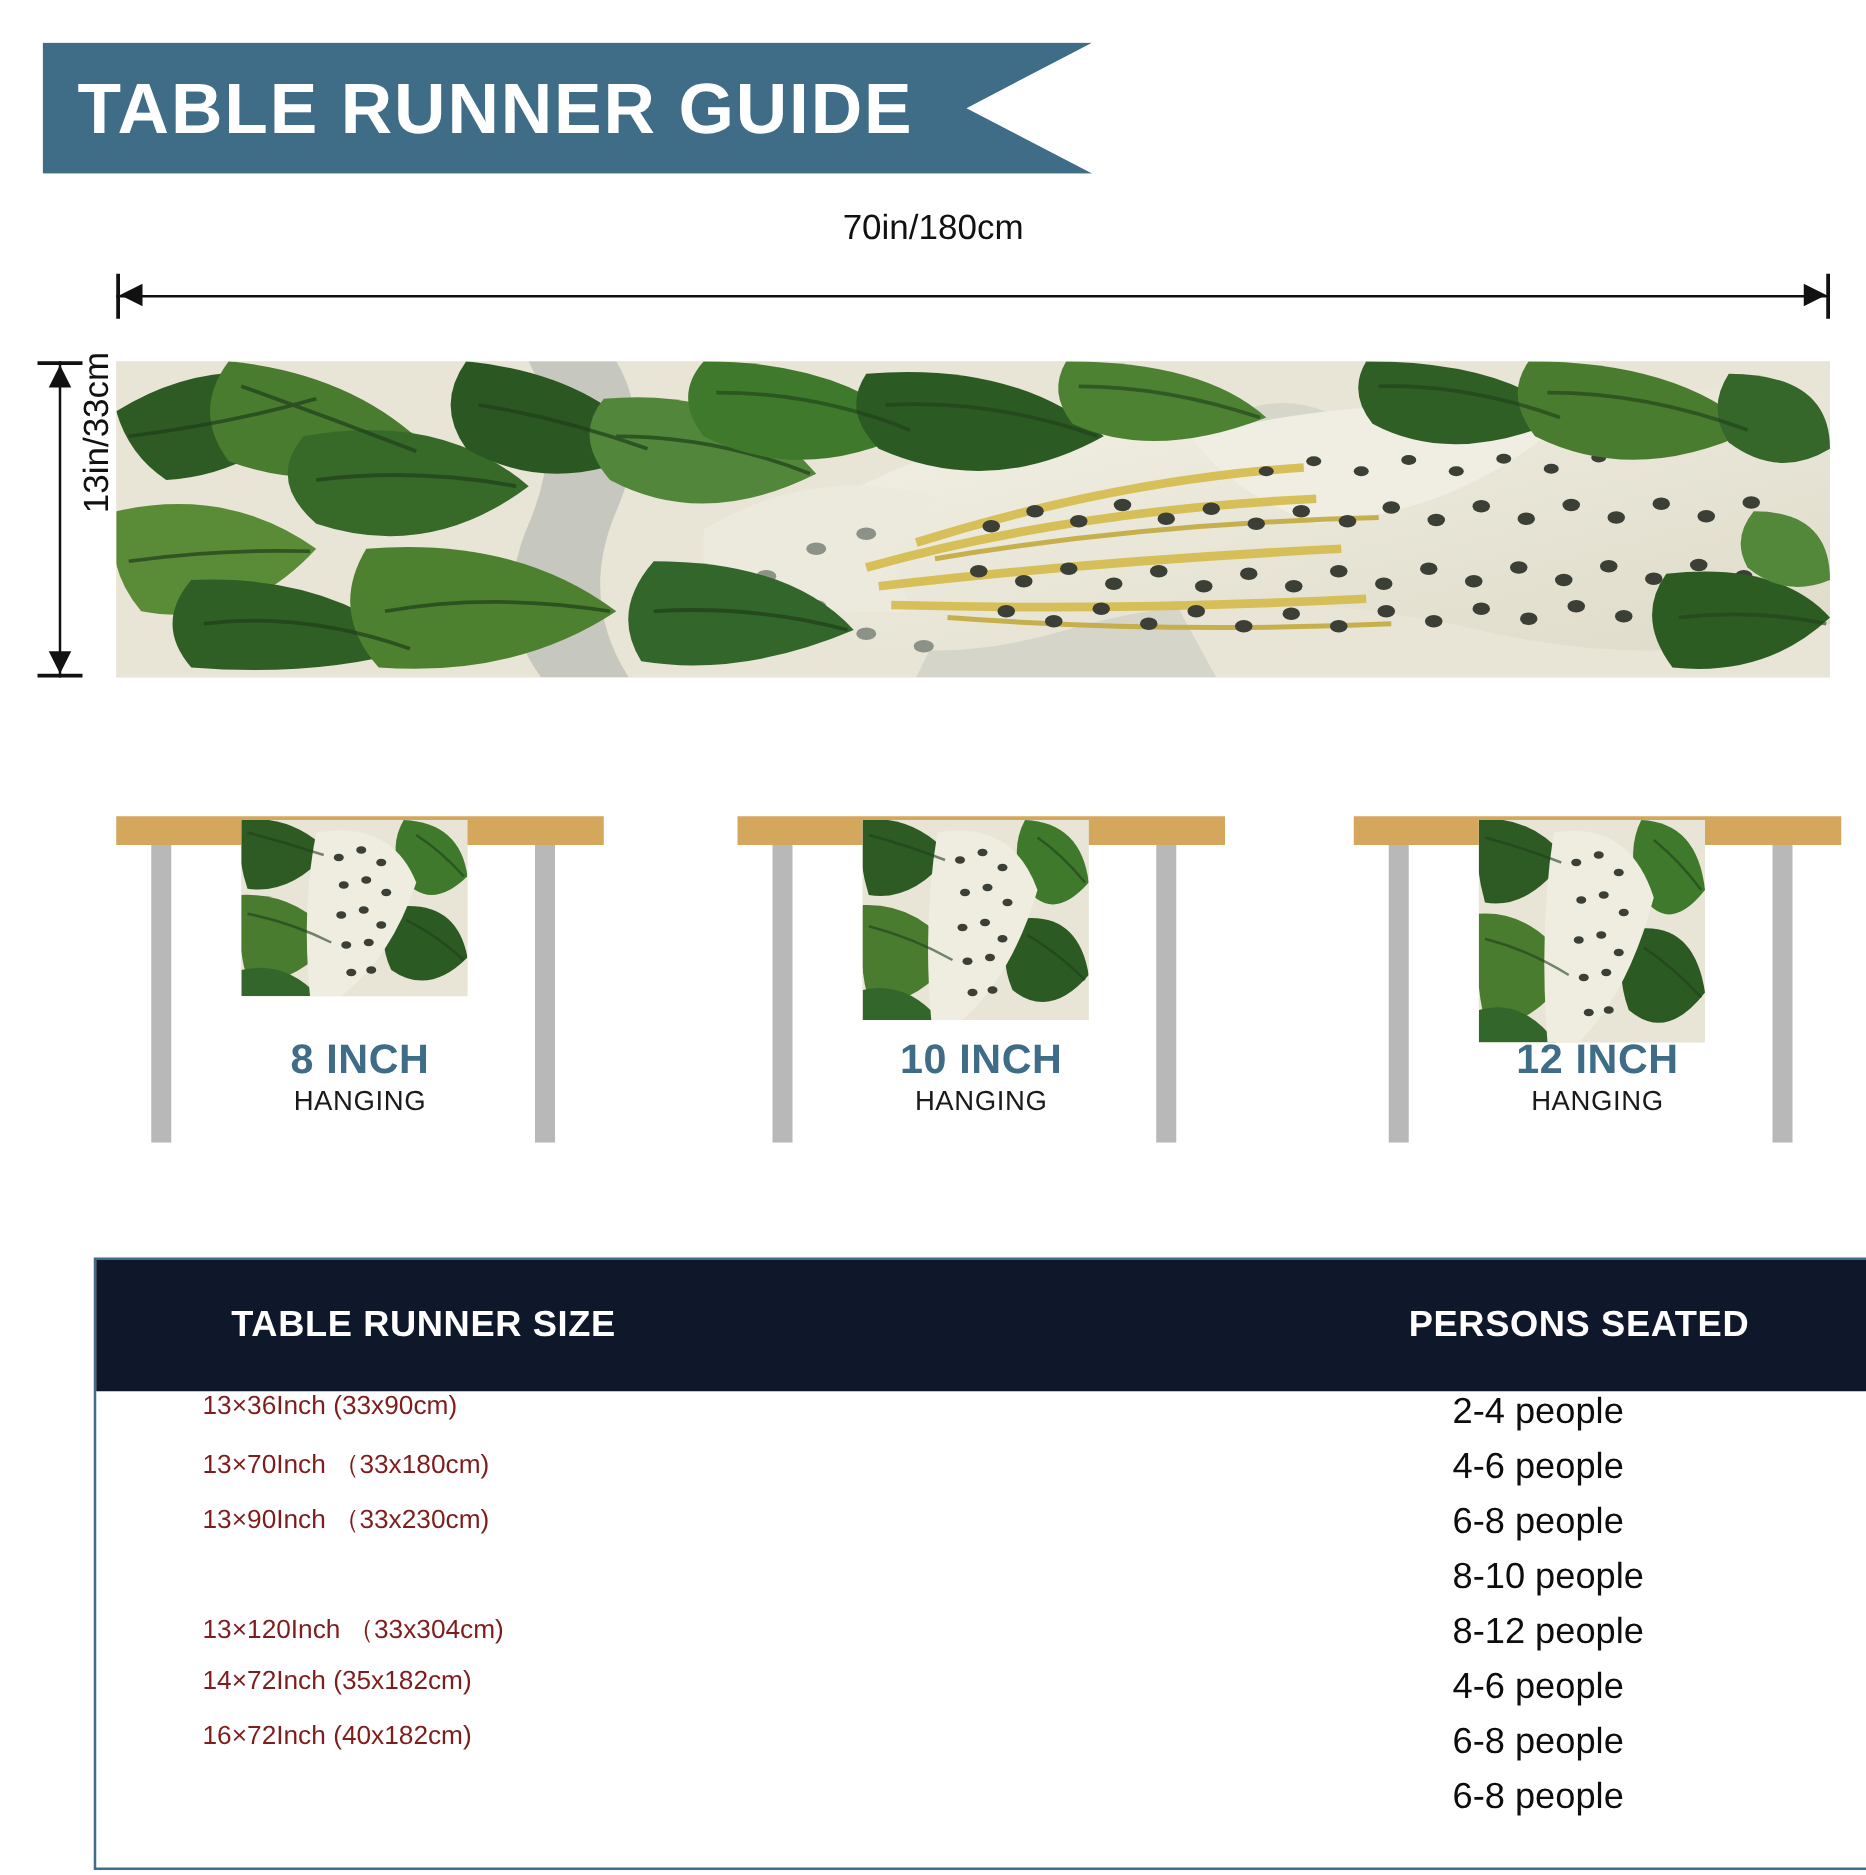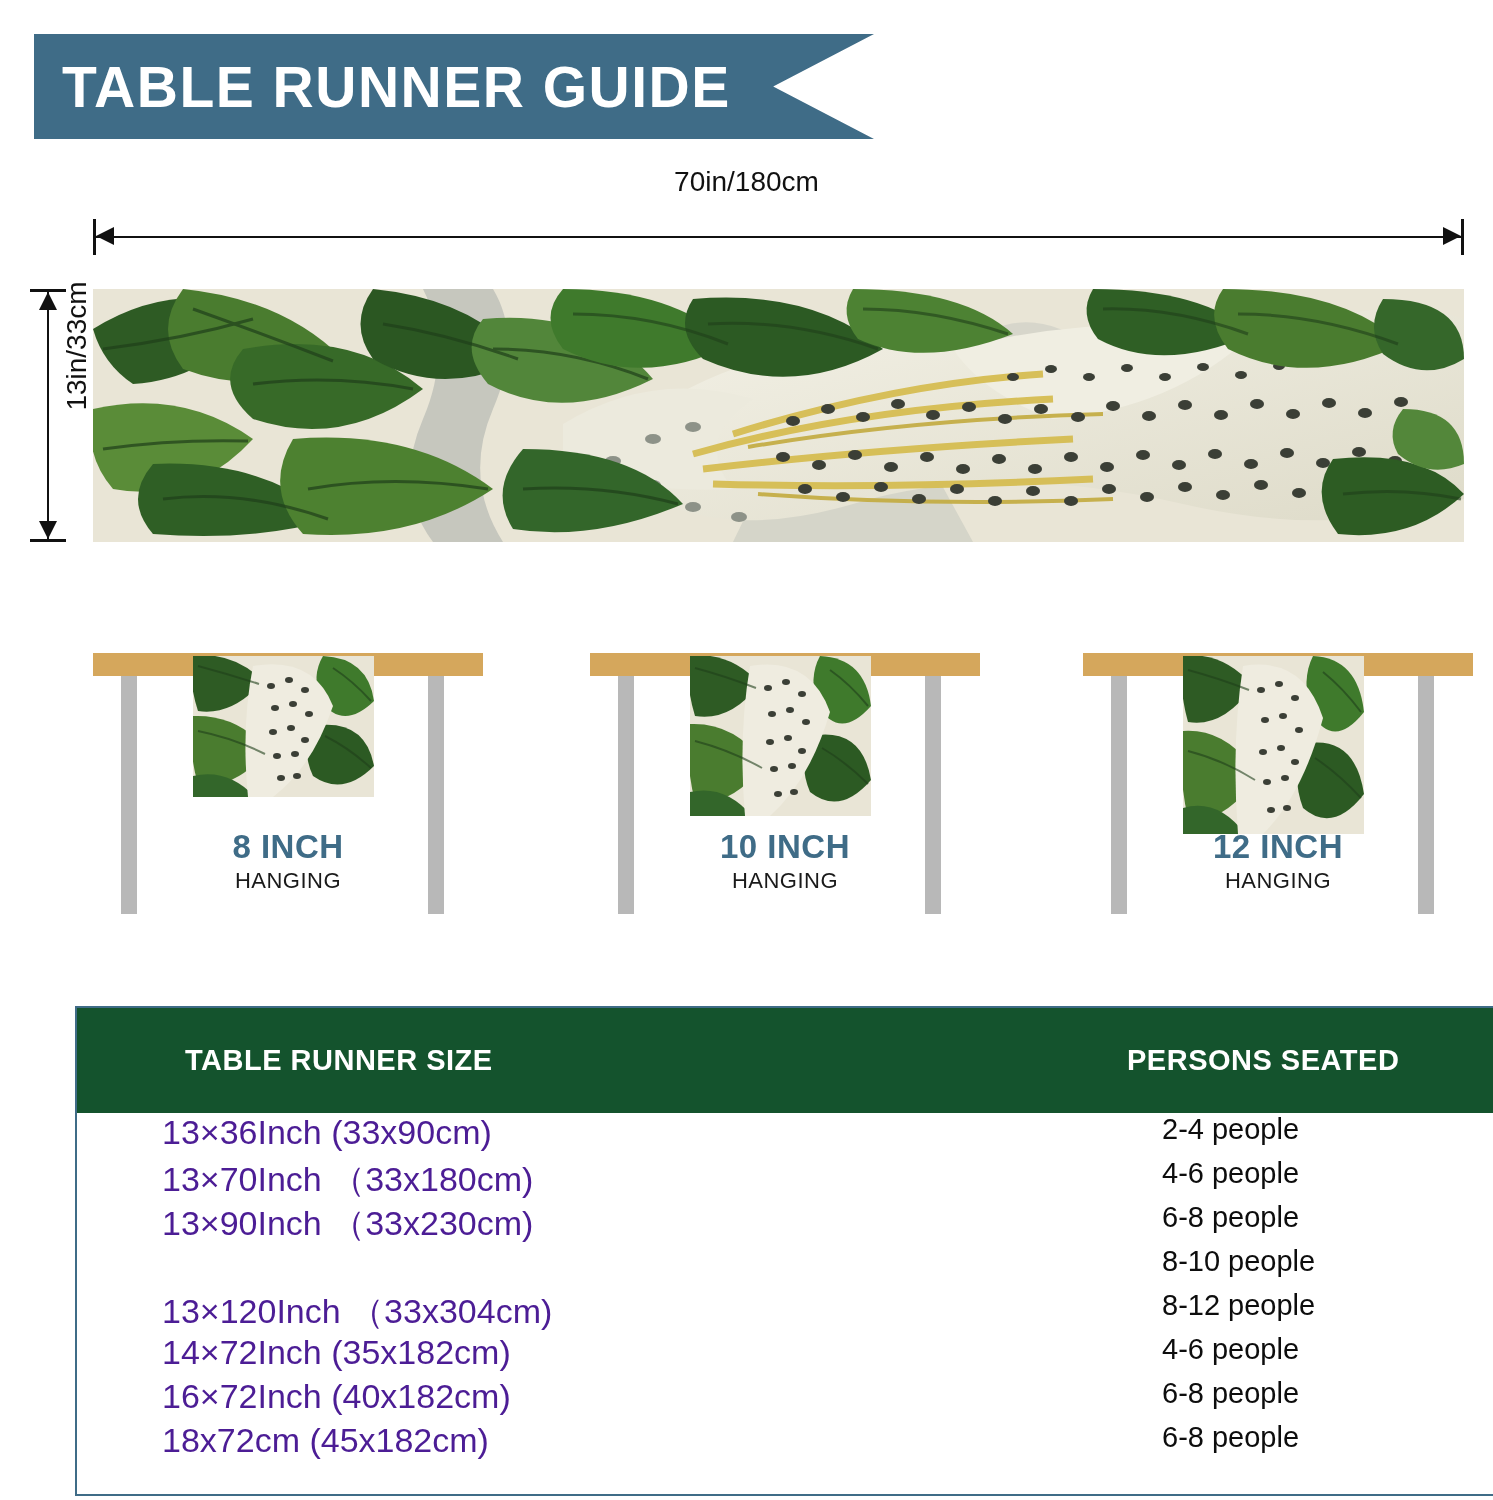--- a/index.html
+++ b/index.html
@@ -220,21 +220,21 @@
     background: #ffffff;
     border: 2px solid #3f6c87;
     box-sizing: border-box;
   }
   .size-table-head {
     position: absolute;
     left: 0;
     top: 0;
     width: 100%;
     height: 105px;
-    background: #14532d;
+    background: #0f172a;
     box-sizing: border-box;
   }
   .head-col-a {
     position: absolute;
     left: 108px;
     top: 36px;
     font-size: 29px;
     color: #ffffff;
     font-weight: bold;
     letter-spacing: 0.5px;
@@ -255,22 +255,22 @@
     width: 100%;
   }
   .row {
     position: relative;
     height: 44px;
   }
   .cell-size {
     position: absolute;
     left: 85px;
     top: 0;
-    font-size: 34px;
-    color: #4c1d95;
+    font-size: 21px;
+    color: #7f1d1d;
     white-space: nowrap;
   }
   .cell-people {
     position: absolute;
     left: 1085px;
     top: 0;
     font-size: 29px;
     color: #0d0d0d;
     white-space: nowrap;
   }
@@ -602,17 +602,16 @@
     </div>
     <div class="row">
       <div class="cell-size">14×72Inch (35x182cm)</div>
       <div class="cell-people">4-6 people</div>
     </div>
     <div class="row">
       <div class="cell-size">16×72Inch (40x182cm)</div>
       <div class="cell-people">6-8 people</div>
     </div>
     <div class="row">
-      <div class="cell-size">18x72cm (45x182cm)</div>
       <div class="cell-people">6-8 people</div>
     </div>
   </div>
 </div>
 
 </body></html>

